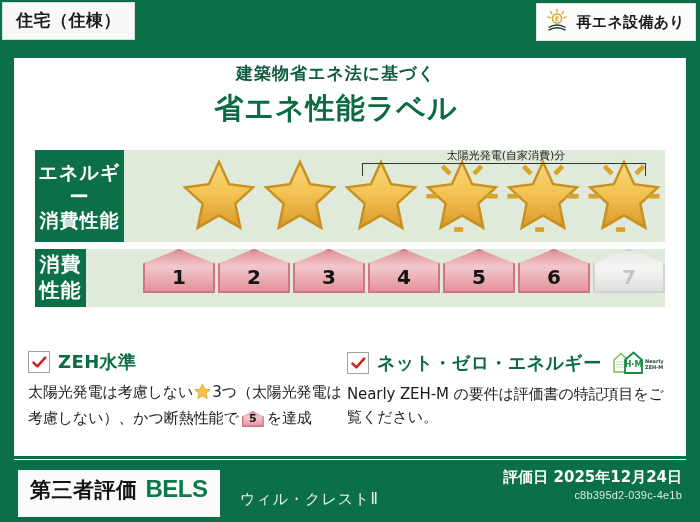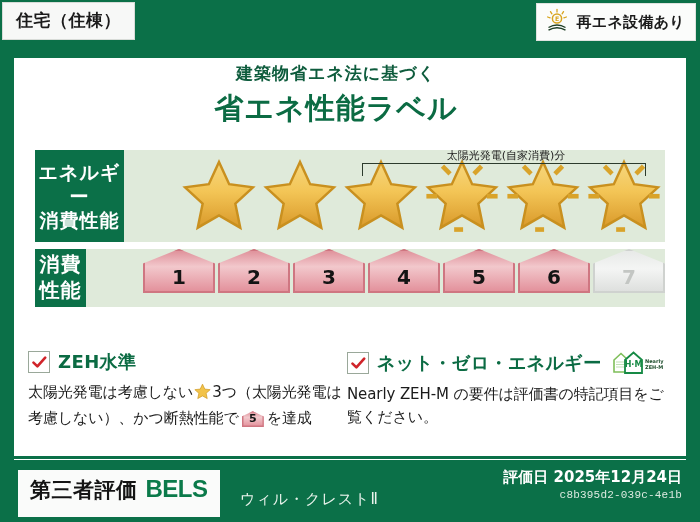--- a/index.html
+++ b/index.html
@@ -162,21 +162,21 @@
     display:flex;align-items:baseline;gap:8px;
   }
   .bels-jp{font-size:21px;font-weight:bold;color:#141414;font-family:"DejaVu Sans",sans-serif;letter-spacing:0.5px;}
   .bels-en{font-size:24px;font-weight:bold;color:#0b7a4a;font-family:"Liberation Sans",sans-serif;letter-spacing:-0.5px;}
   .bldg-name{
     position:absolute;left:240px;top:18px;
     font-size:15px;color:#eaf3ec;font-family:"DejaVu Sans",sans-serif;letter-spacing:1px;margin-top:12px;
   }
   .eval-wrap{position:absolute;right:18px;top:8px;text-align:right;}
   .eval-date{font-size:15px;font-weight:bold;color:#ffffff;font-family:"DejaVu Sans",sans-serif;}
-  .eval-id{margin-top:2px;font-size:11px;color:#dce9e0;font-family:Liberation Mono, monospace;letter-spacing:0.2px;}
+  .eval-id{margin-top:2px;font-size:11px;color:#dce9e0;font-family:Liberation Sans, sans-serif;letter-spacing:0.2px;}
   
   .foot-divider{
     position:absolute;left:14px;bottom:62px;width:672px;height:1px;background:#ffffff;z-index:6;
   }
 </style>
 </head>
 <body>
 
 <div id="label">
 

